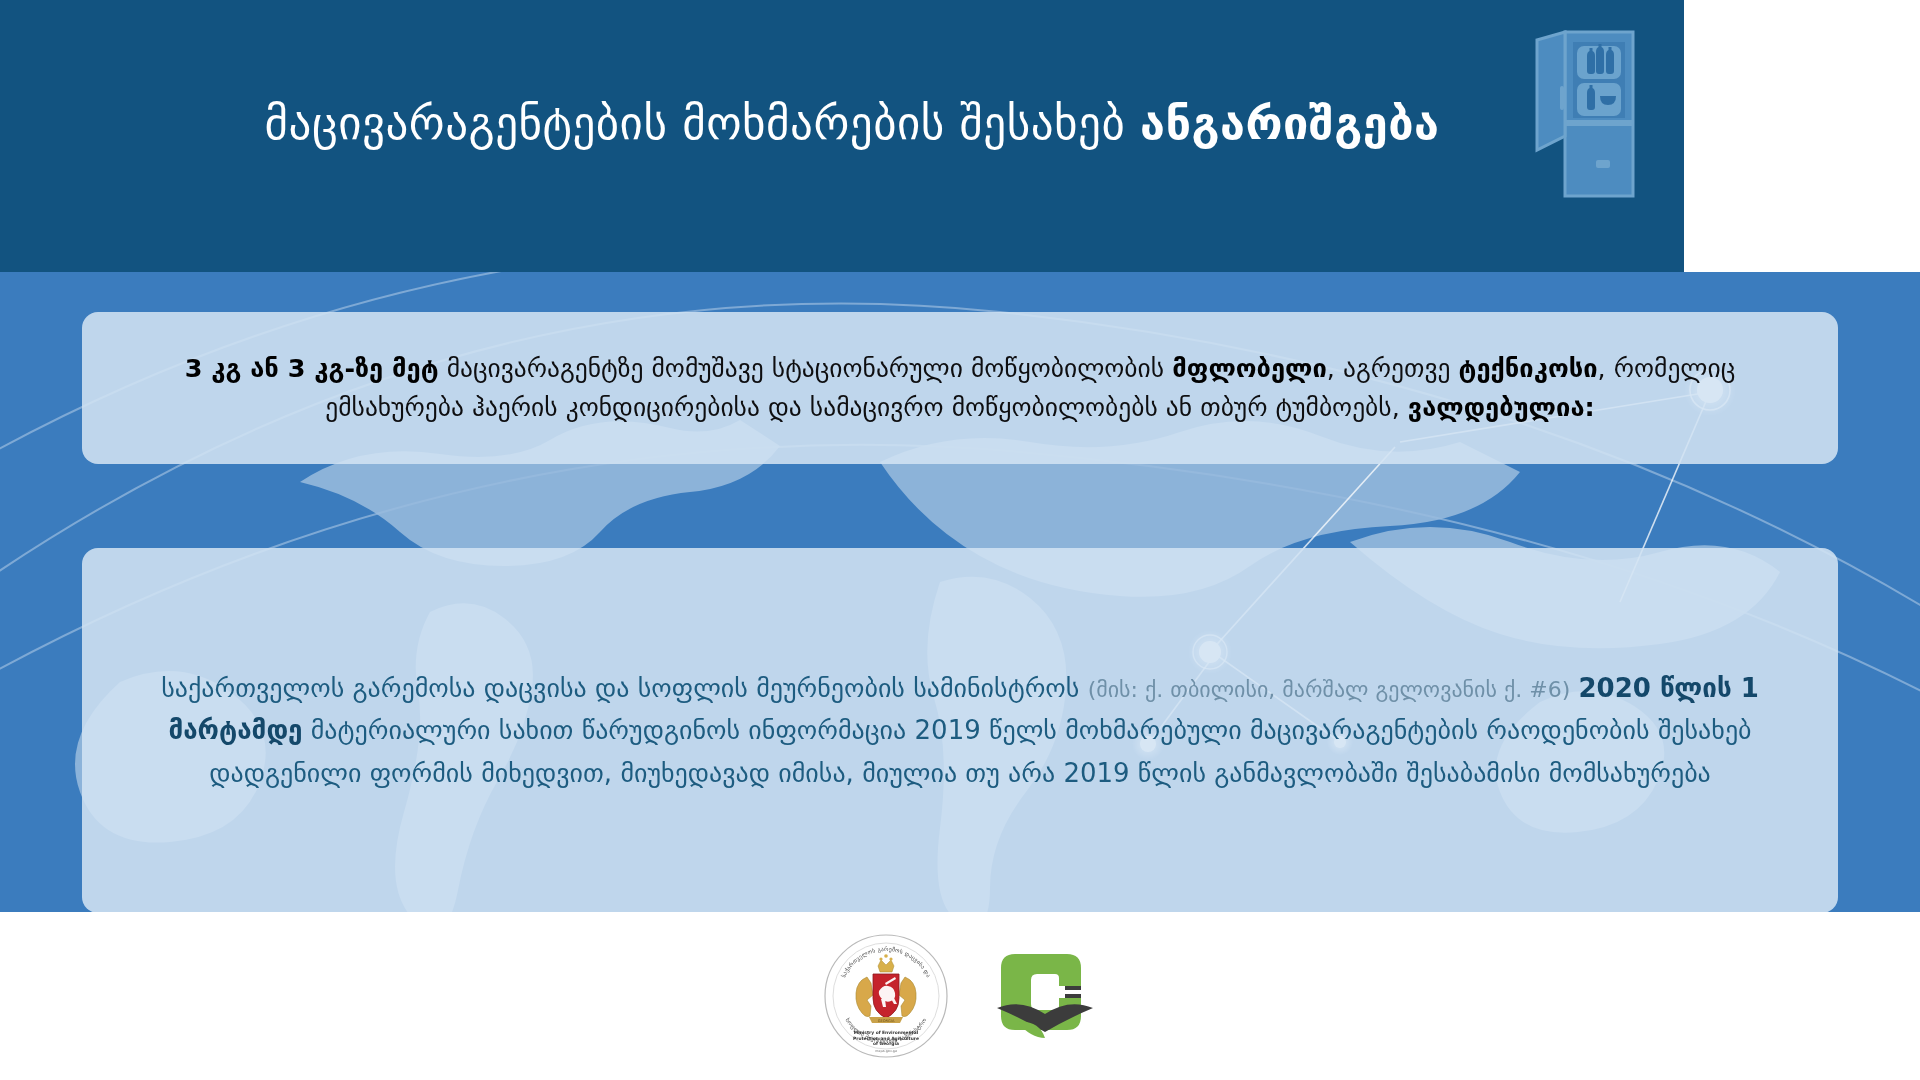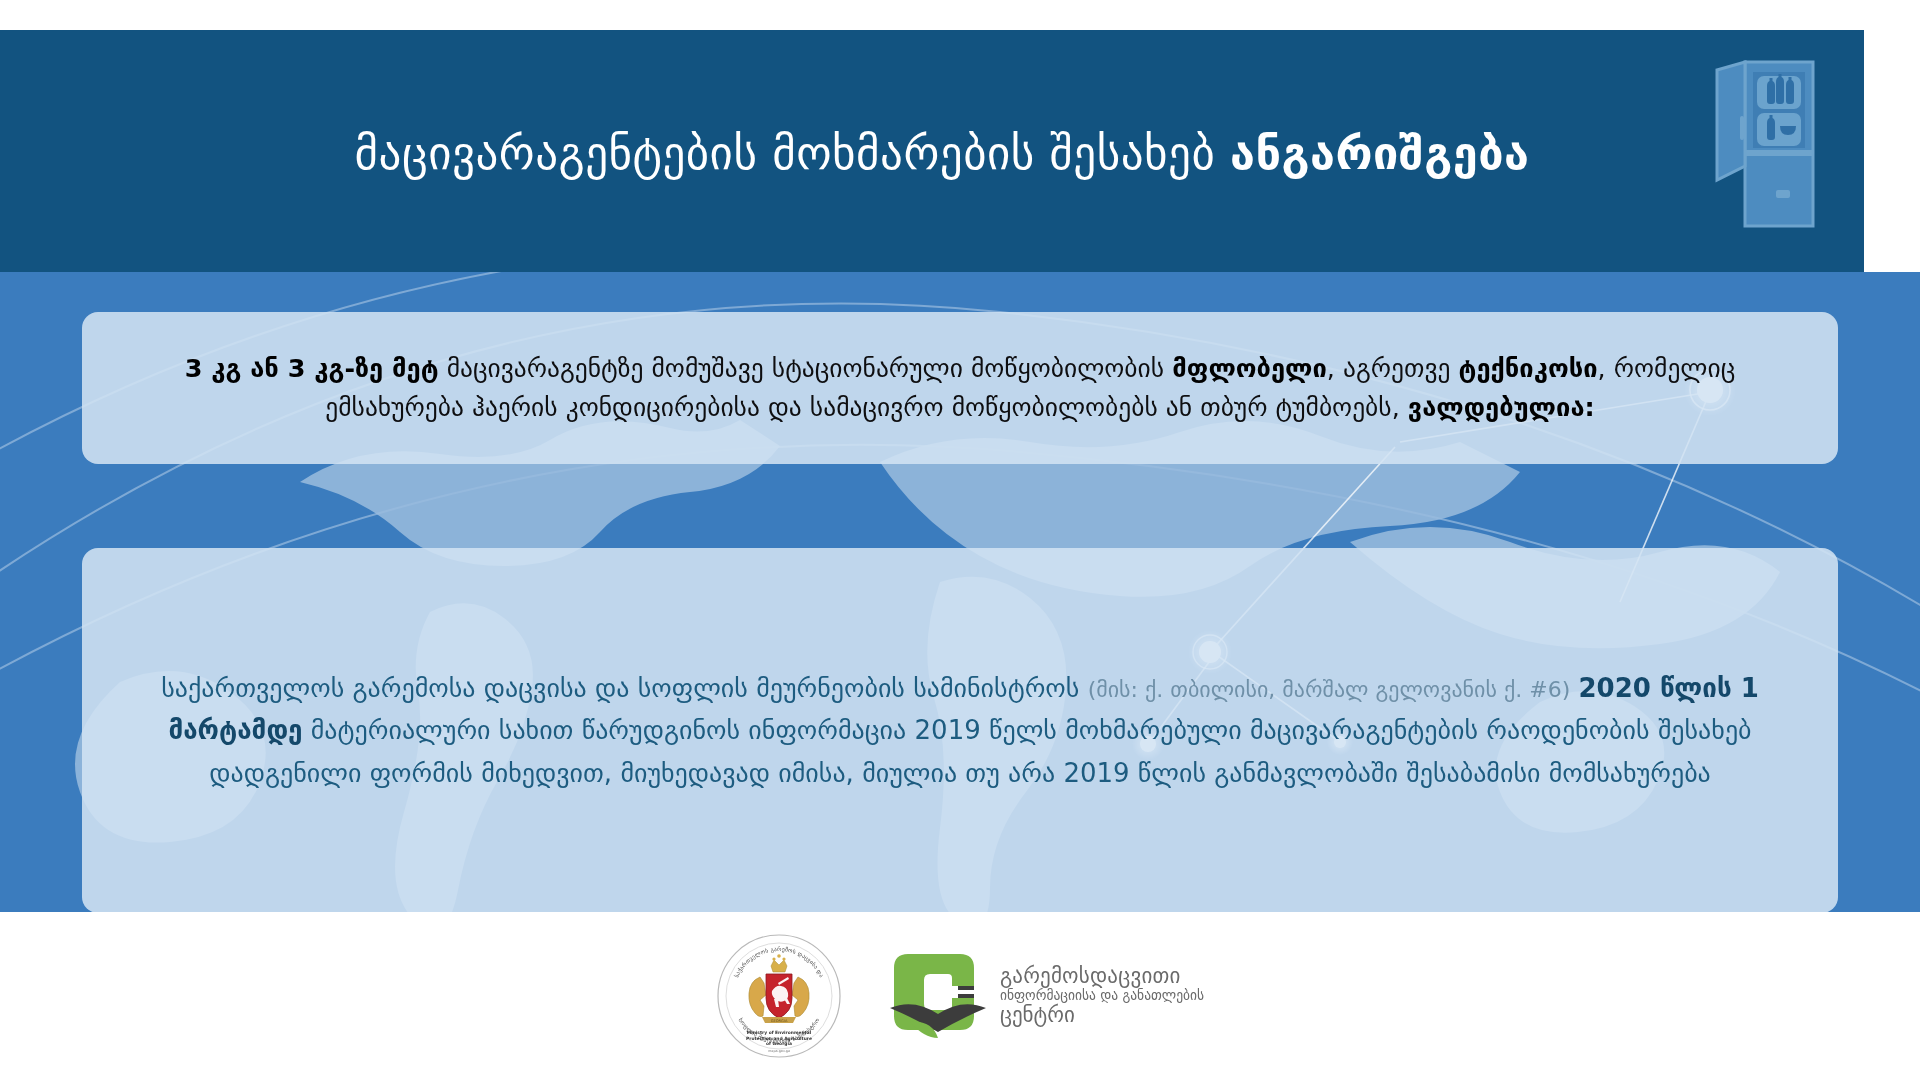--- a/index.html
+++ b/index.html
@@ -6,24 +6,23 @@
   html,body { width:1920px; height:1080px; }
   body {
     font-family: "DejaVu Sans", "Liberation Sans", sans-serif;
     background:#ffffff;
     overflow:hidden;
     position:relative;
   }
 
   
   #header {
-    position:absolute; left:0; top:0; width:1864px; height:272px;
+    position:absolute; left:0; top:0; width:1684px; height:272px;
     background:#125380;
     overflow:hidden;
-    margin-top:30px;
   }
   #header-title {
     position:absolute;
     left:0; right:0; top:96px;
     text-align:center;
     color:#ffffff;
     font-size:45px;
     letter-spacing:0.5px;
     line-height:1.25;
     white-space:nowrap;
@@ -246,19 +245,14 @@
 
       <path d="M22 6 h52 q14 0 14 14 v18 h-22 v-8 q0 -4 -4 -4 h-18 q-6 0 -6 6 v24 q0 6 6 6 h18 q4 0 4 -4 v-8 h22 v18 q0 14 -14 14 h-52 q-14 0 -14 -14 v-48 q0 -14 14 -14 z" fill="#7ab648"></path>
 
       <rect x="72" y="38" width="16" height="4" fill="#3c3c3c"></rect>
       <rect x="72" y="46" width="16" height="4" fill="#3c3c3c"></rect>
 
       <path d="M4 60 q24 -10 48 6 q24 -16 48 -6 q-24 10 -48 24 q-24 -14 -48 -24z" fill="#3c3c3c"></path>
 
       <path d="M24 74 q14 16 28 16 q-6 -18 -28 -16z" fill="#7ab648"></path>
     </svg>
-    <div id="eiec-text">
-      <div class="l1">გარემოსდაცვითი</div>
-      <div class="l2">ინფორმაციისა და განათლების</div>
-      <div class="l3">ცენტრი</div>
-    </div>
   </div>
 </div>
 
 </body></html>

